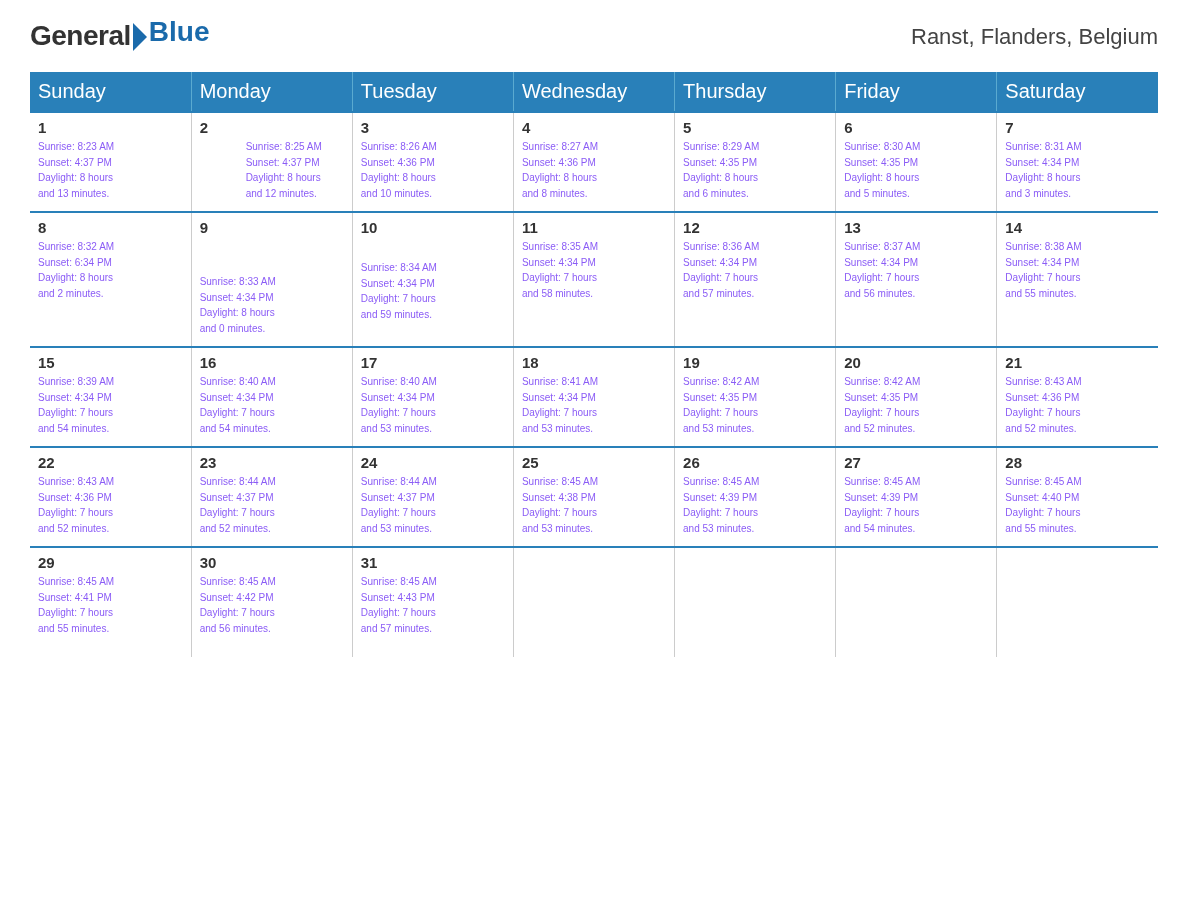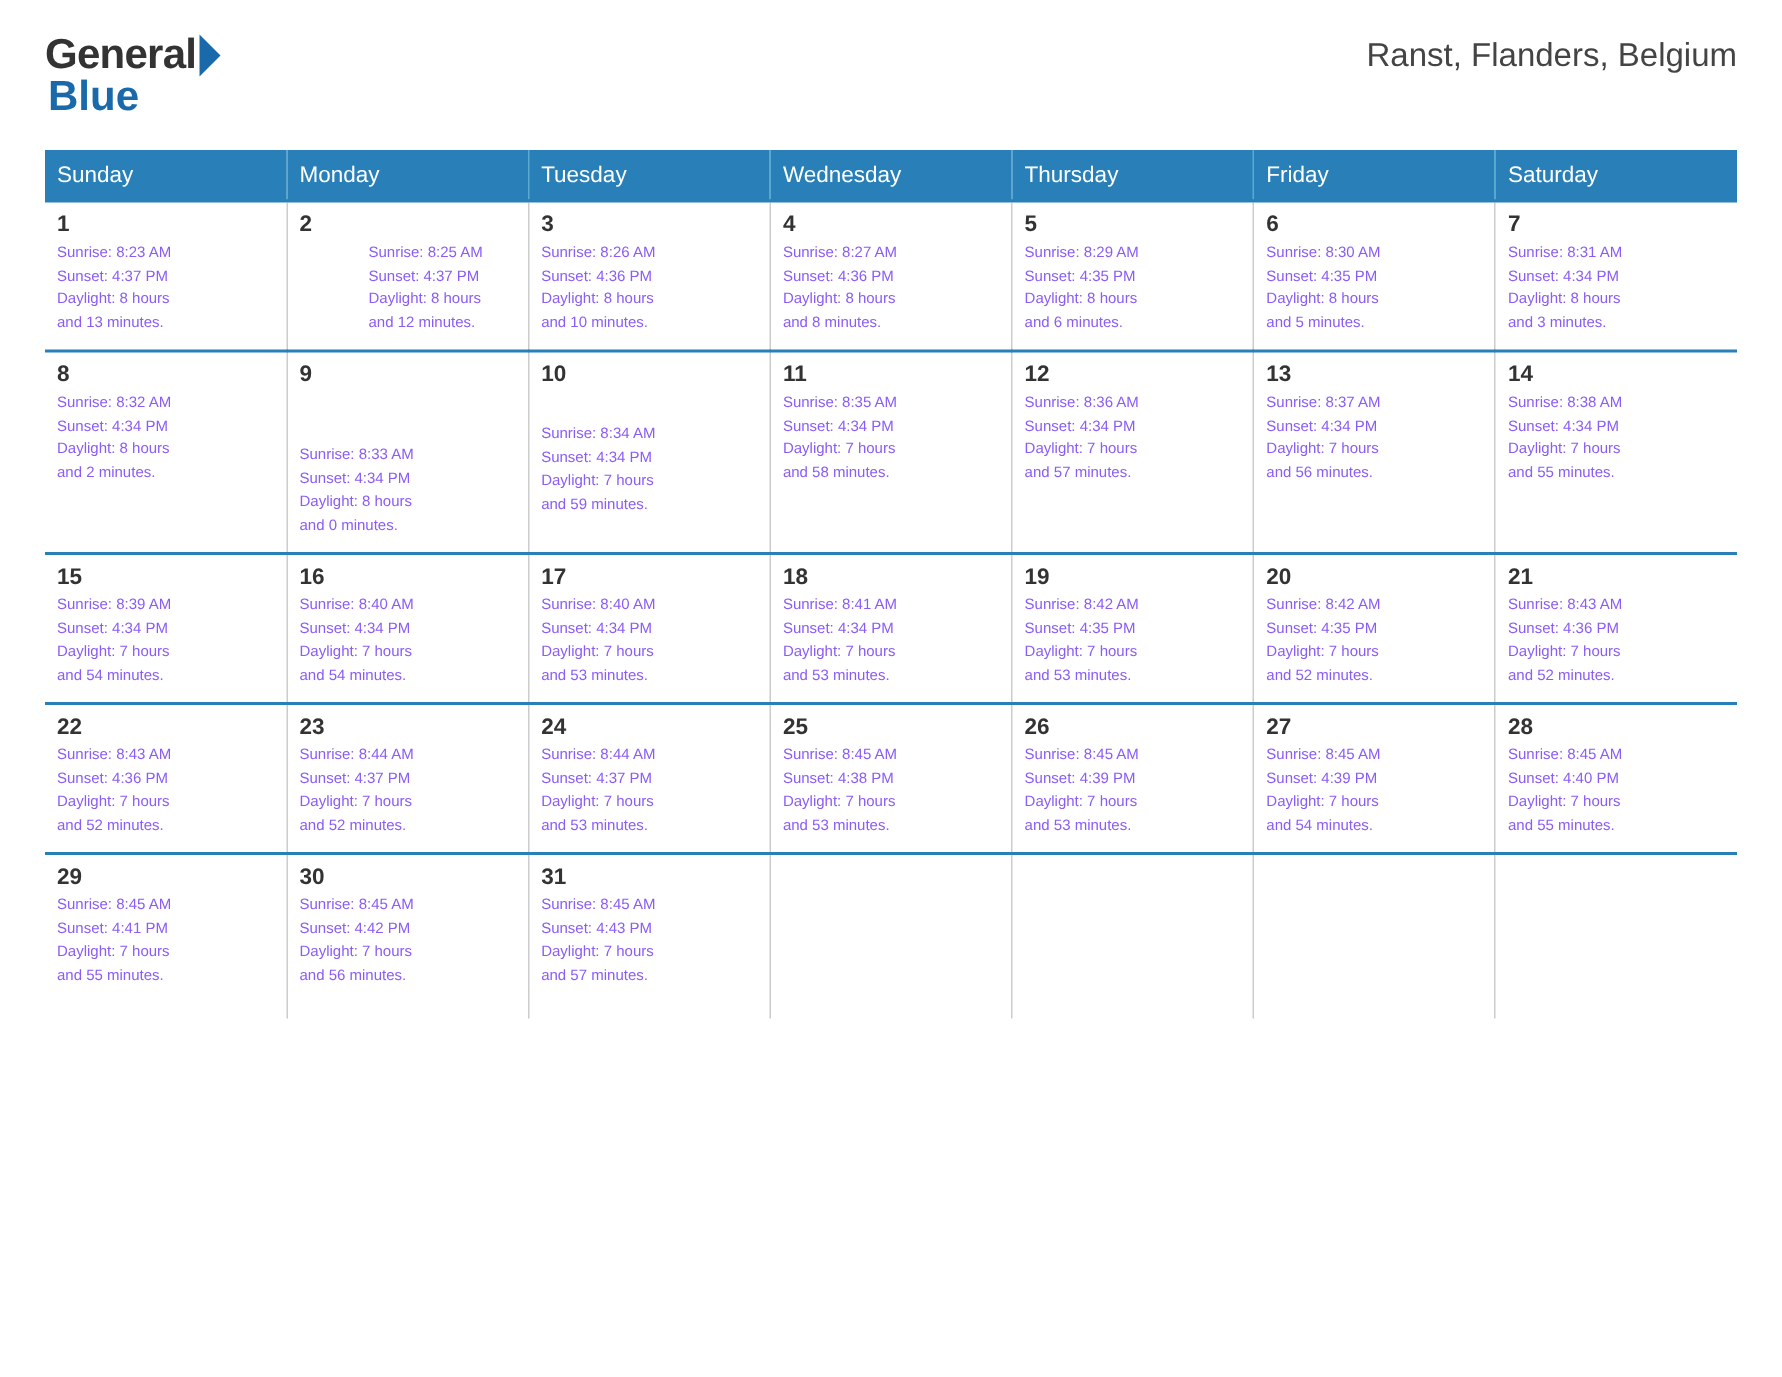--- a/index.html
+++ b/index.html
@@ -11,21 +11,21 @@
       padding: 20px 30px;
     }
     .header {
       display: flex;
       justify-content: space-between;
       align-items: flex-start;
       margin-bottom: 20px;
     }
     .logo {
       display: flex;
-      flex-direction: column;
+      flex-direction: row;
       align-items: flex-start;
     }
     .logo-top {
       display: flex;
       align-items: center;
     }
     .logo-general {
       font-size: 28px;
       font-weight: bold;
       color: #333;
@@ -64,21 +64,21 @@
     table {
       width: 100%;
       border-collapse: collapse;
       table-layout: fixed;
     }
     thead tr {
       background-color: #2980b9;
     }
     thead th {
       color: #fff;
-      font-size: 15px;
+      font-size: 20px;
       font-weight: normal;
       padding: 8px 8px;
       text-align: left;
       border-right: 1px solid #5aaad0;
     }
     thead th:last-child {
       border-right: none;
     }
     tbody tr {
       border-top: 2px solid #2980b9;
@@ -187,21 +187,21 @@
           <div class="day-info" style="white-space: pre-line;">Sunrise: 8:31 AM
 Sunset: 4:34 PM
 Daylight: 8 hours
 and 3 minutes.</div>
         </td>
       </tr>
       <tr>
         <td>
           <span class="day-num">8</span>
           <div class="day-info" style="white-space: pre-line;">Sunrise: 8:32 AM
-Sunset: 4:34 PM
+Sunset: 6:34 PM
 Daylight: 8 hours
 and 2 minutes.</div>
         </td>
         <td>
           <span class="day-num">9</span>
           <div class="day-info" style="white-space: pre-line; margin-top: 38px;">Sunrise: 8:33 AM
 Sunset: 4:34 PM
 Daylight: 8 hours
 and 0 minutes.</div>
         </td>

